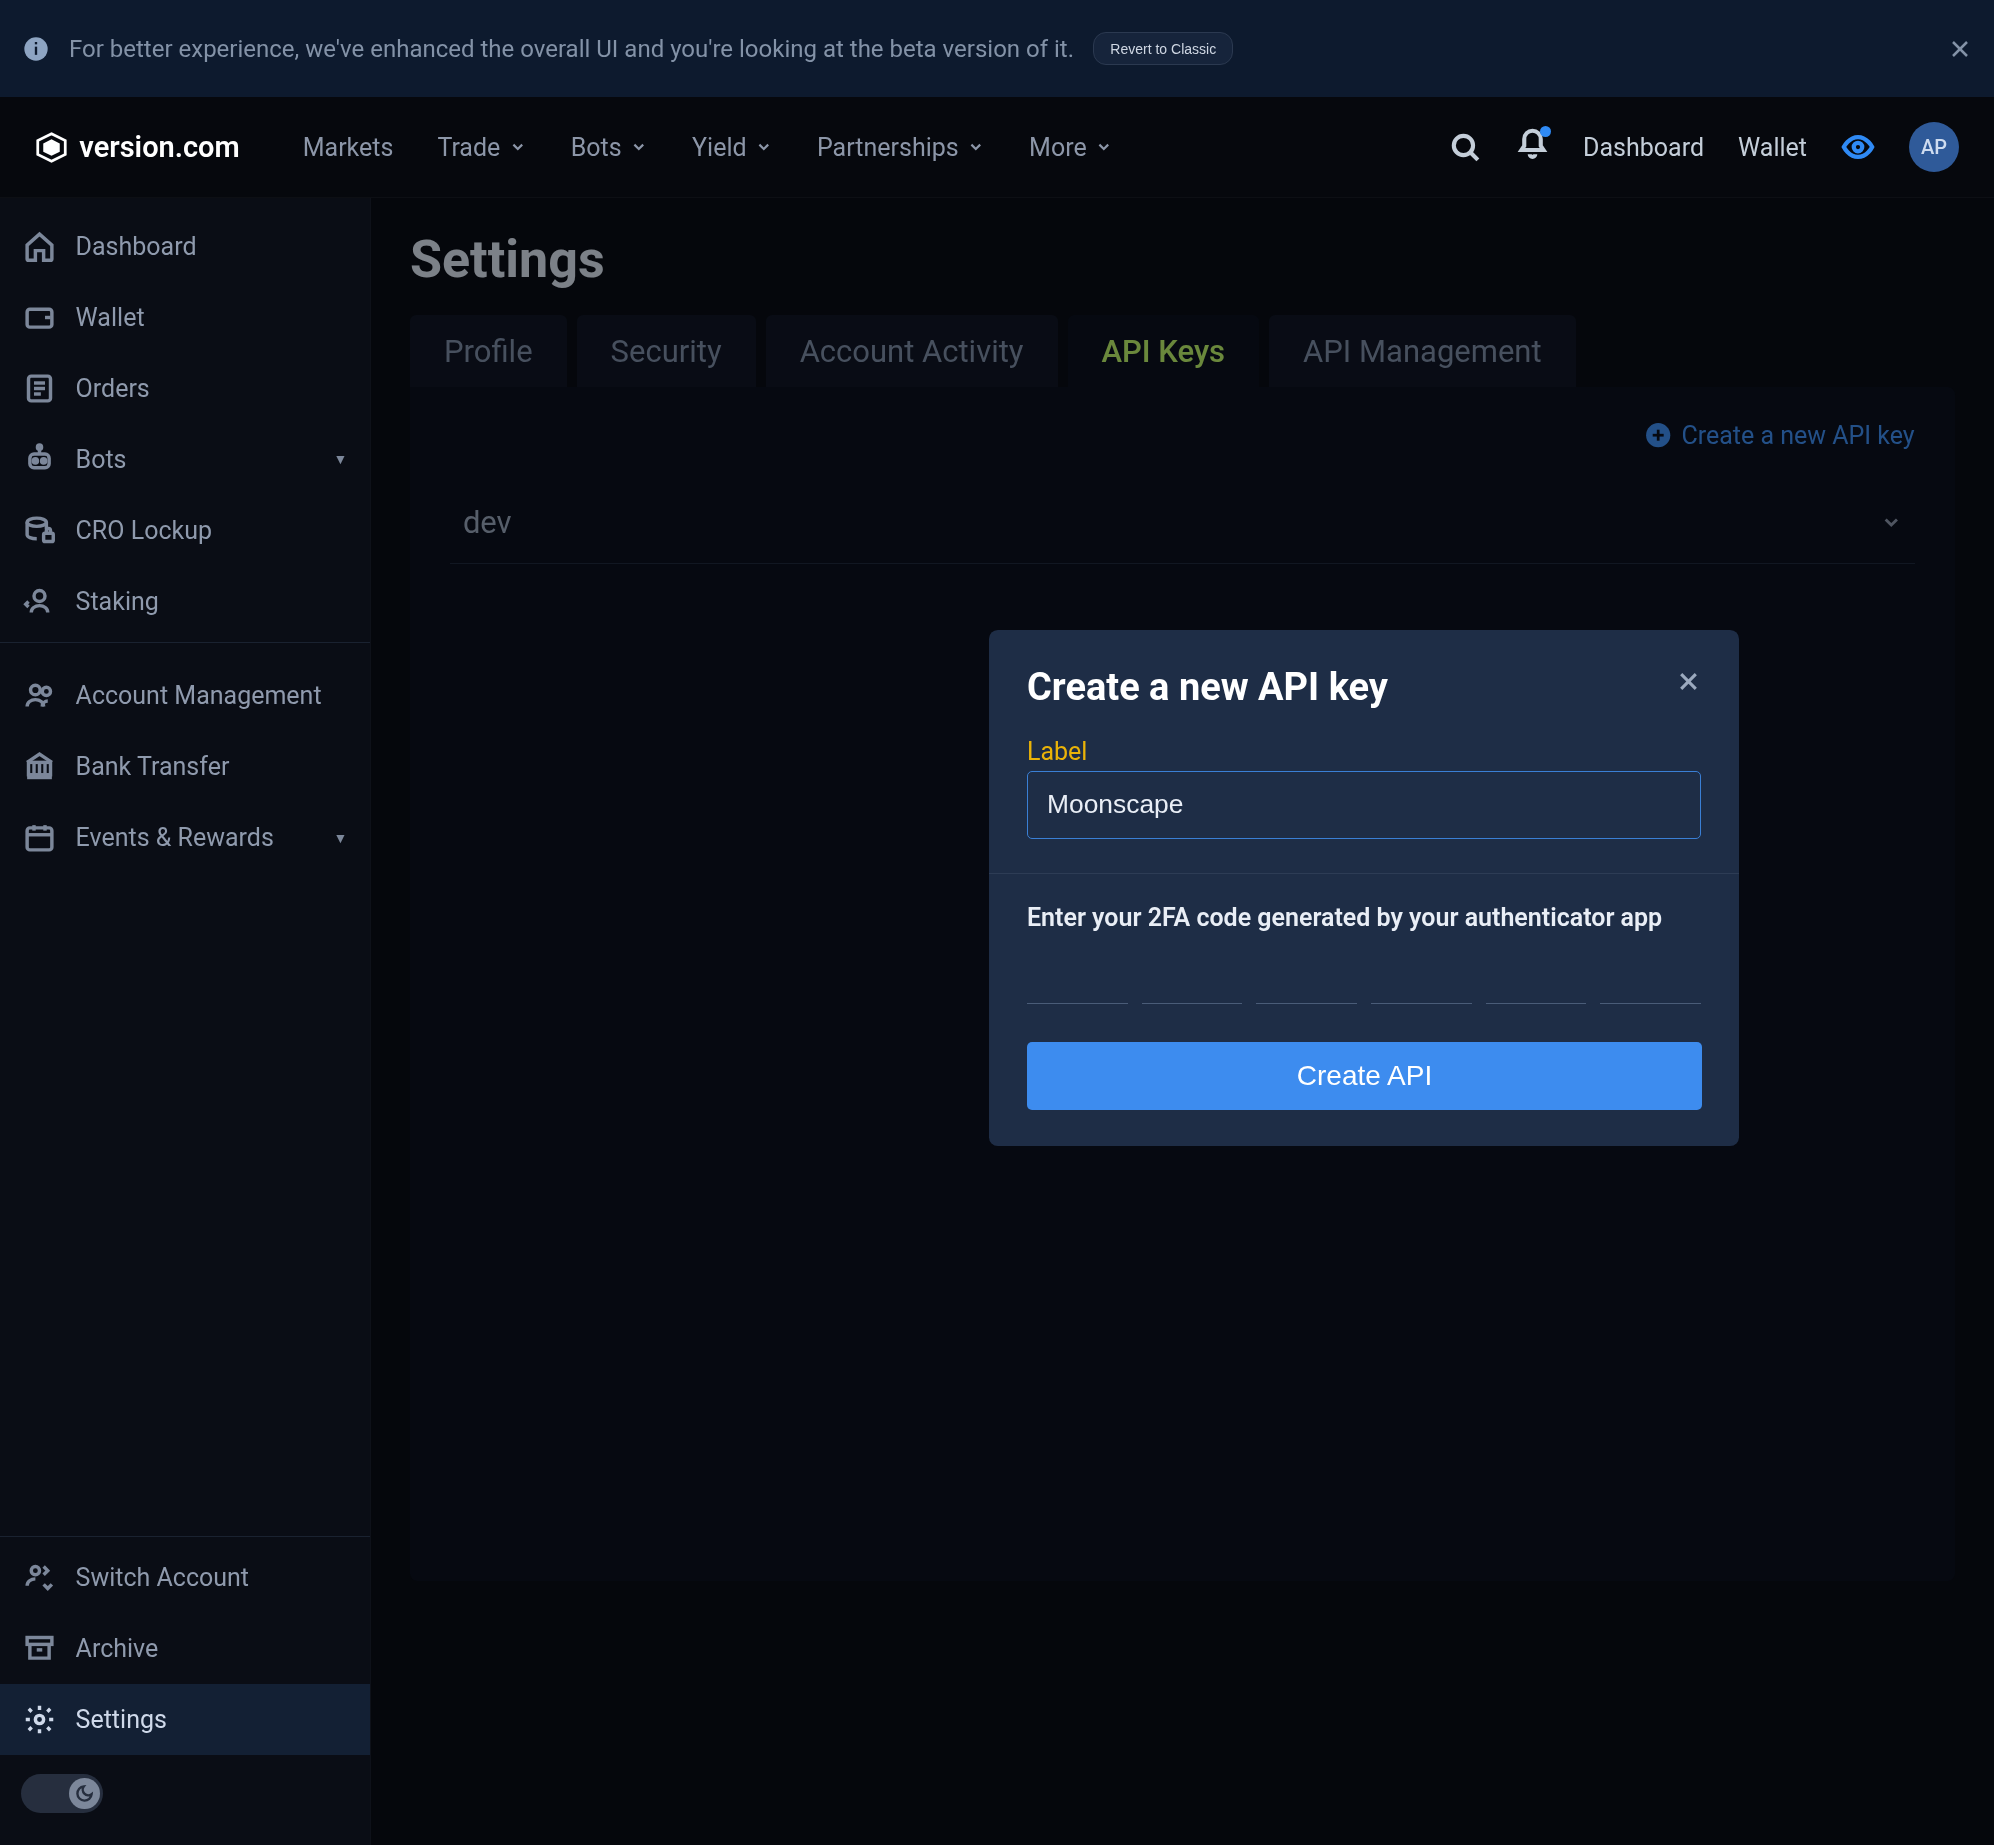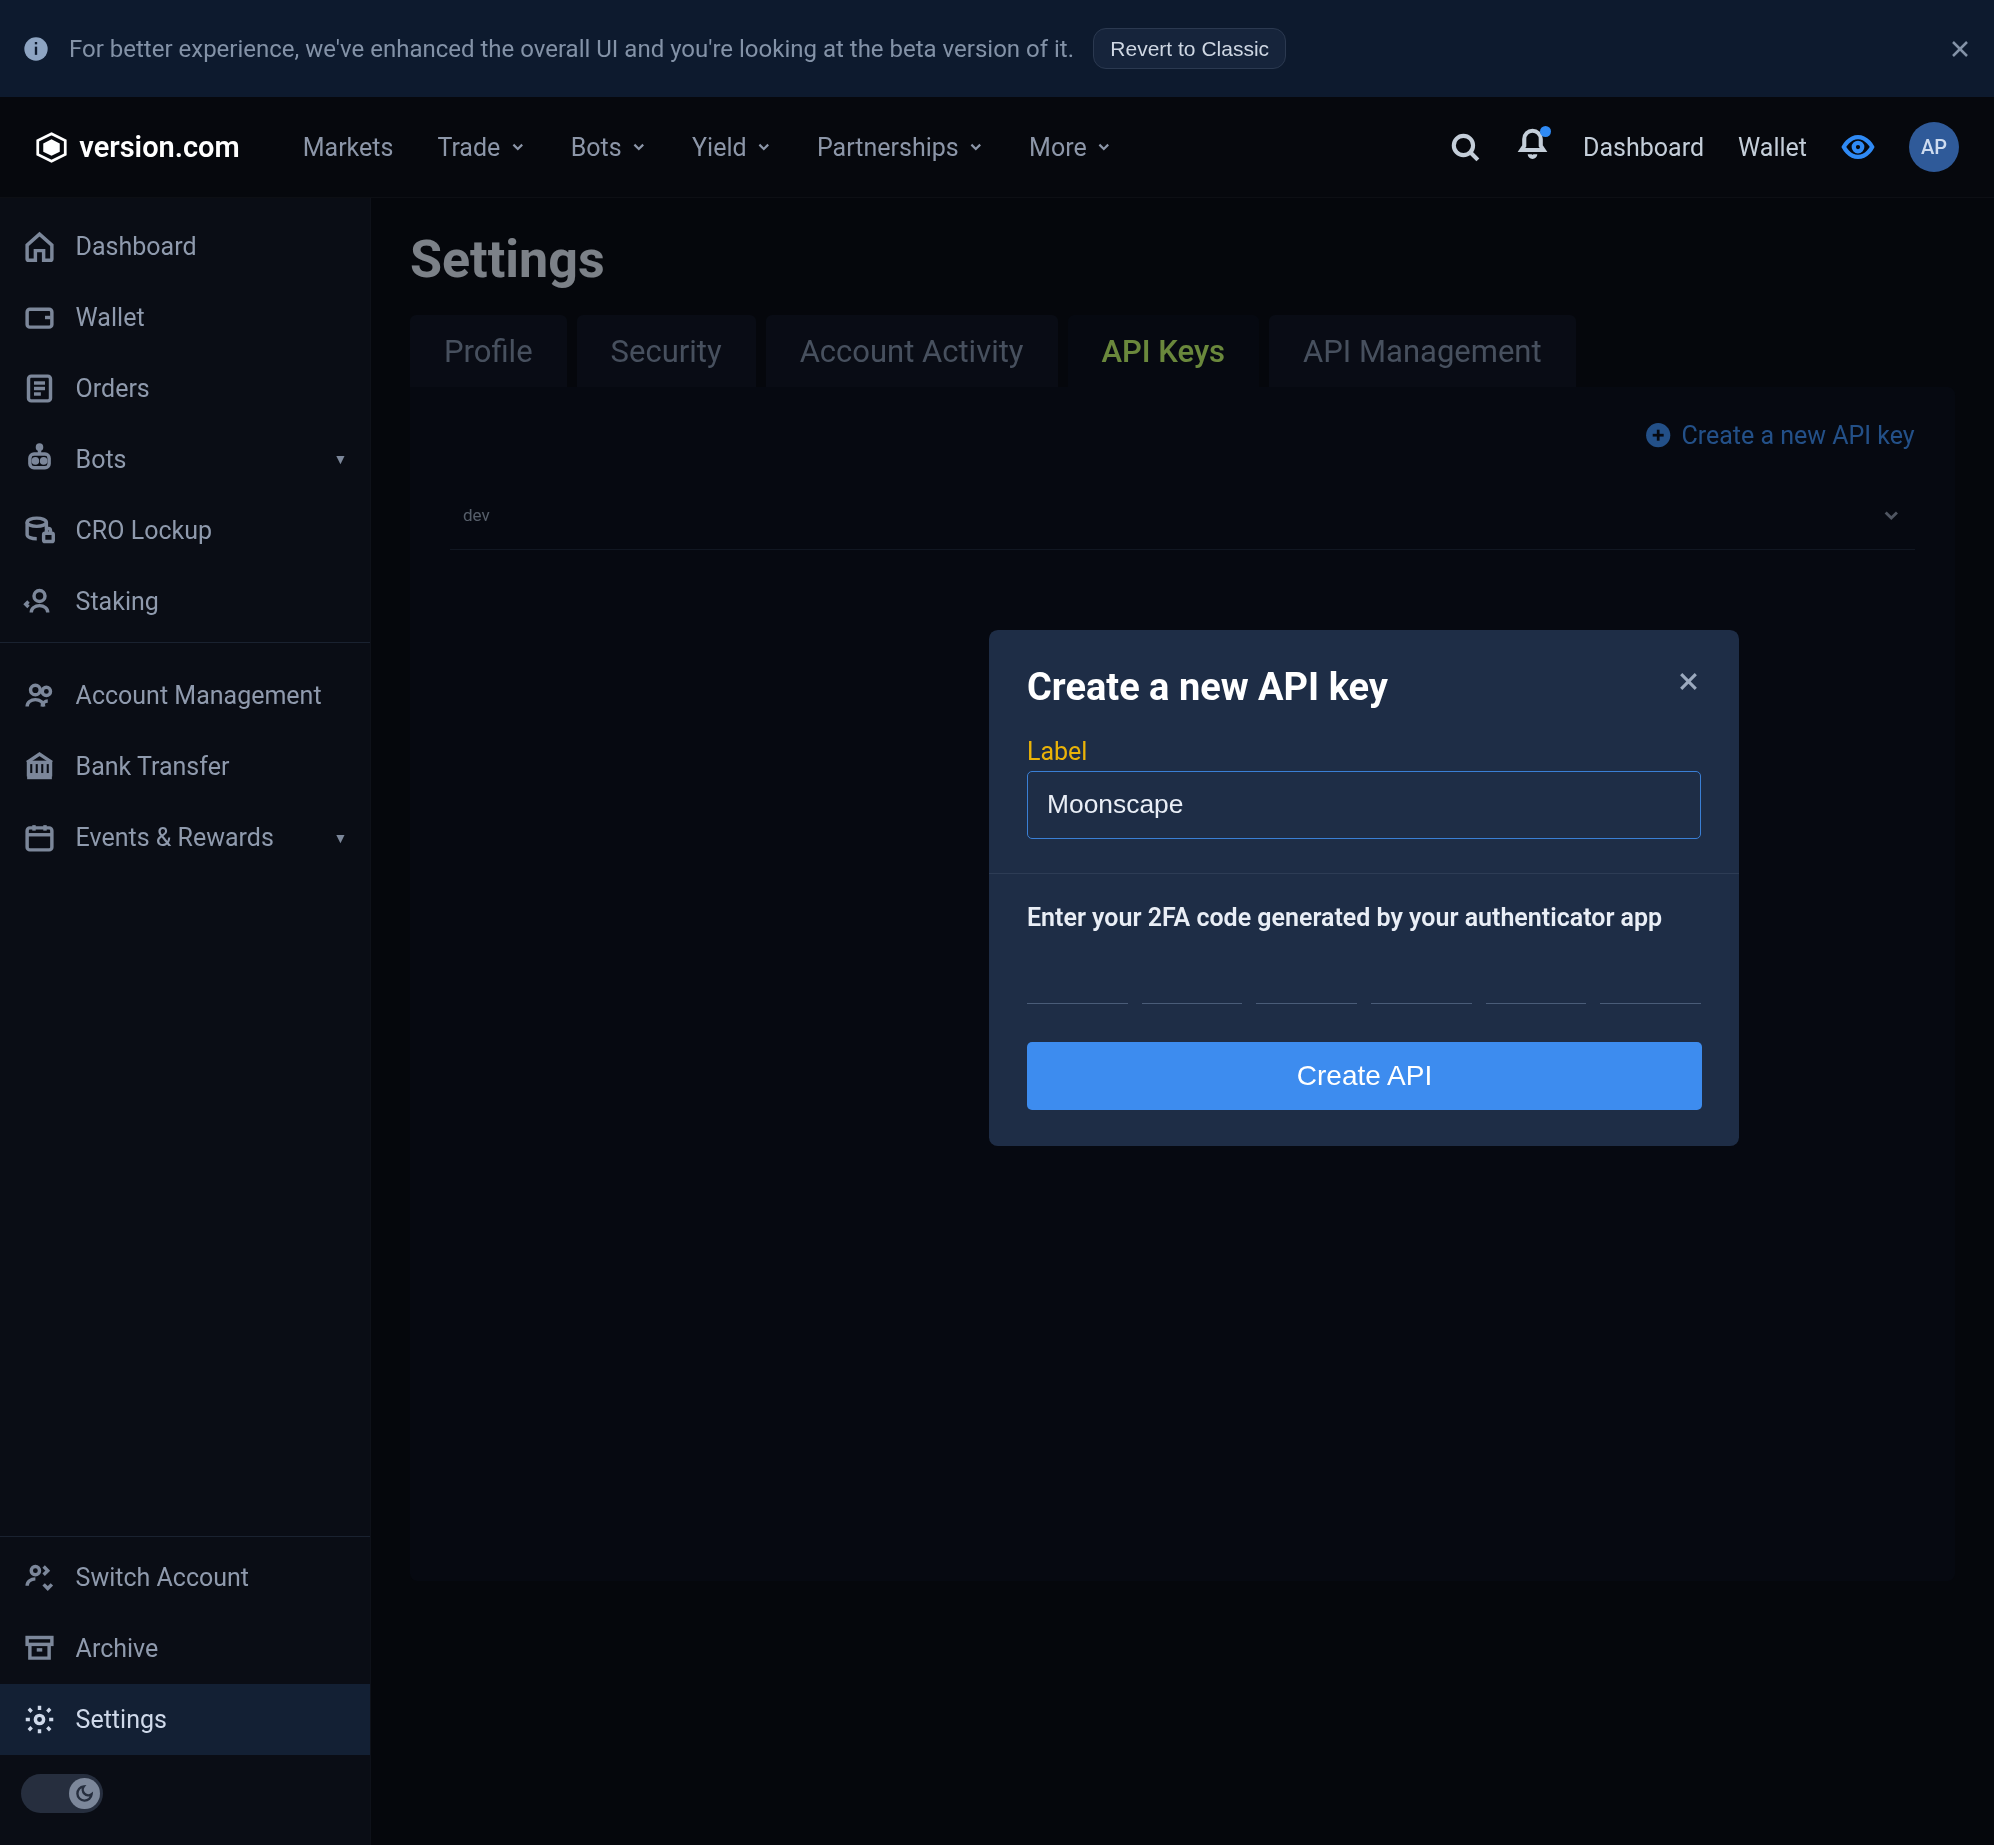--- a/index.html
+++ b/index.html
@@ -23,21 +23,21 @@
     gap: 19px;
   }
   .banner .info-icon { width: 28px; height: 28px; fill: #8da4c2; }
   .banner .txt { flex: 0 1 auto; }
   .banner .revert-btn {
     border: 0.6px solid #2b3950;
     background: #16243b;
     color: #cfd7e3;
     border-radius: 13px;
     padding: 7.5px 16.3px;
-    font-size: 21px;
+    font-size: 14px;
     cursor: pointer;
   }
   .banner .spacer { flex: 1; }
   .banner .close { width: 24px; height: 24px; stroke: #8392a7; cursor: pointer; }
 
   
   .topnav {
     display: flex;
     align-items: center;
     height: 101px;
@@ -179,21 +179,21 @@
   }
   .create-link .plus-ico { width: 26.4px; height: 26.4px; fill: #3d8cef; }
   .dev-row {
     display: flex;
     align-items: center;
     justify-content: space-between;
     padding: 22.6px 12.6px;
     border-bottom: 0.6px solid #1c2535;
     margin: 0 6.3px;
     color: #9aa6b8;
-    font-size: 17px;
+    font-size: 31px;
     cursor: pointer;
   }
   .dev-row svg { width: 22.6px; height: 22.6px; stroke: #8c96a8; fill: none; stroke-width: 3; }
 
   
   .dimmer {
     position: absolute;
     inset: 0;
     top: 0;
     left: -371px;

